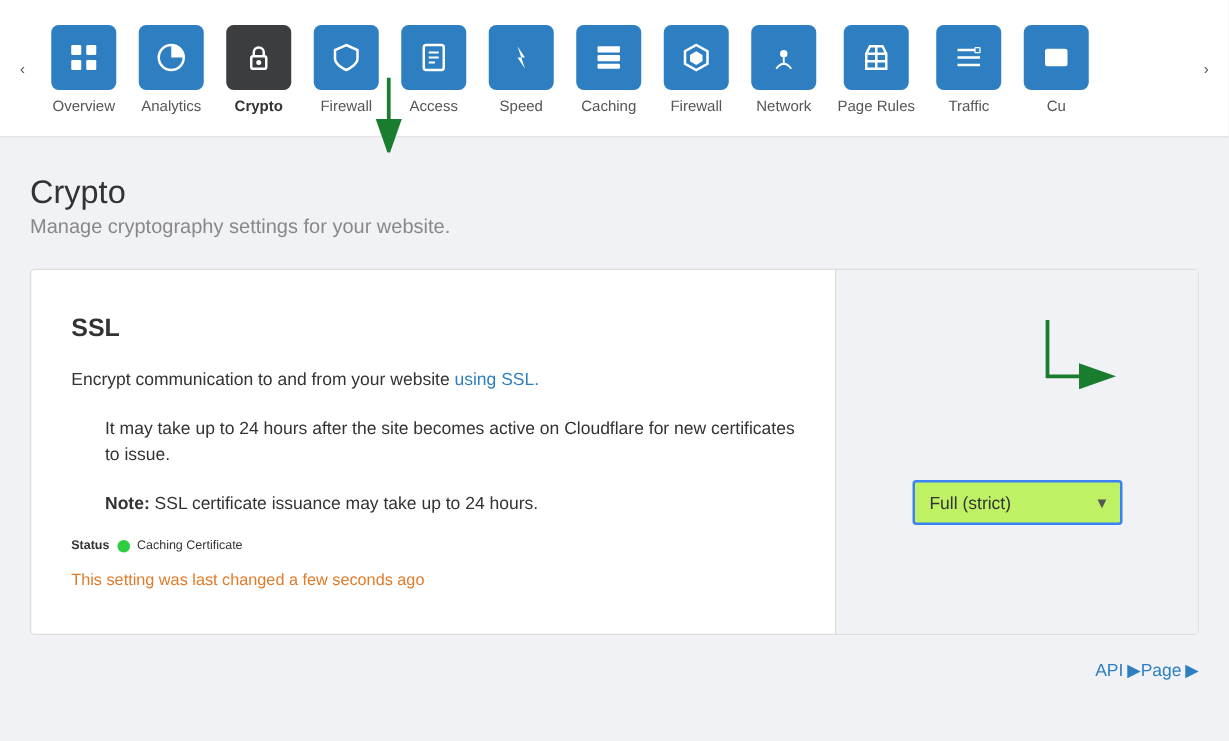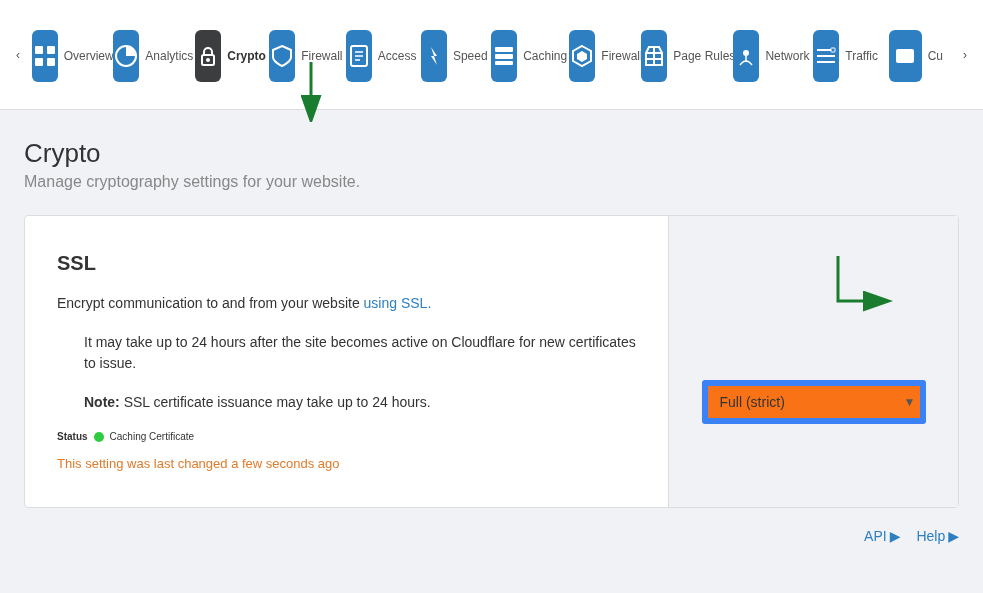--- a/index.html
+++ b/index.html
@@ -26,20 +26,21 @@
       flex-shrink: 0;
     }
     .nav-items {
       display: flex;
       align-items: stretch;
       flex: 1;
       overflow: hidden;
     }
     .nav-item {
       display: flex;
+      flex-direction: column;
       align-items: center;
       justify-content: center;
       padding: 10px 8px 8px;
       cursor: pointer;
       min-width: 70px;
       position: relative;
       gap: 6px;
     }
     .nav-item.active .nav-icon-box { background: #3b3d3e; }
     .nav-icon-box {
@@ -144,46 +145,45 @@
       font-size: 13px;
       color: #e07b2a;
     }
 
     
     .dropdown-wrapper {
       position: relative;
       margin-top: 80px;
     }
     .dropdown {
-      width: 224px;
+      width: 168px;
       padding: 8px 32px 8px 12px;
-      border: 6px solid #3b82f6;
+      border: 2px solid #3b82f6;
       border-radius: 3px;
-      background: #f97316;
+      background: #bef264;
       font-size: 14px;
       color: #333;
       appearance: none;
       cursor: pointer;
       outline: none;
     }
     .dropdown-arrow {
       position: absolute;
       right: 10px;
       top: 50%;
       transform: translateY(-50%);
       color: #555;
       pointer-events: none;
       font-size: 12px;
     }
 
     
     .page-footer {
       display: flex;
       justify-content: flex-end;
-      gap: 16px;
       padding: 12px 24px;
       margin-top: 8px;
     }
     .footer-link {
       font-size: 14px;
       color: #2d7fc1;
       cursor: pointer;
       display: flex;
       align-items: center;
       gap: 3px;
@@ -284,36 +284,36 @@
               <polygon points="13,3 22,8 22,18 13,23 4,18 4,8" stroke="white" stroke-width="2" fill="none"></polygon>
               <polygon points="13,8 18,11 18,16 13,19 8,16 8,11" fill="white"></polygon>
             </svg>
         </div>
         <span class="nav-label">Firewall</span>
       </div>
 
       <div class="nav-item">
         <div class="nav-icon-box">
           <svg width="26" height="26" viewBox="0 0 26 26" fill="none">
+              <circle cx="13" cy="10" r="3" fill="white"></circle>
+              <path d="M13 13 L13 19 M7 22 Q13 14 19 22" stroke="white" stroke-width="1.5" fill="none"></path>
+            </svg>
+        </div>
+        <span class="nav-label">Network</span>
+      </div>
+
+      <div class="nav-item">
+        <div class="nav-icon-box">
+          <svg width="26" height="26" viewBox="0 0 26 26" fill="none">
               <polygon points="13,5 13,5" fill="none"></polygon>
               <path d="M13 4 L13 22 M6 10 L20 10 M5 16 L21 16" stroke="white" stroke-width="2"></path>
               <path d="M8 4 L18 4 L21 10 L21 22 L5 22 L5 10 Z" stroke="white" stroke-width="2" fill="none"></path>
             </svg>
         </div>
         <span class="nav-label">Page Rules</span>
-      </div>
-
-      <div class="nav-item">
-        <div class="nav-icon-box">
-          <svg width="26" height="26" viewBox="0 0 26 26" fill="none">
-              <circle cx="13" cy="10" r="3" fill="white"></circle>
-              <path d="M13 13 L13 19 M7 22 Q13 14 19 22" stroke="white" stroke-width="1.5" fill="none"></path>
-            </svg>
-        </div>
-        <span class="nav-label">Network</span>
       </div>
 
       <div class="nav-item">
         <div class="nav-icon-box">
           <svg width="26" height="26" viewBox="0 0 26 26" fill="none">
               <line x1="4" y1="7" x2="22" y2="7" stroke="white" stroke-width="2"></line>
               <line x1="4" y1="13" x2="22" y2="13" stroke="white" stroke-width="2"></line>
               <line x1="4" y1="19" x2="22" y2="19" stroke="white" stroke-width="2"></line>
               <rect x="18" y="5" width="4" height="4" rx="0.5" fill="#2d7fc1" stroke="white" stroke-width="1"></rect>
             </svg>
@@ -389,16 +389,16 @@
     </div>
   </div>
 </div>
 
 <div class="page-footer">
   <span class="footer-link">
     <span>API</span>
       <span>▶</span>
   </span>
   <span class="footer-link">
-    <span>Help</span>
+    <span>Page</span>
       <span>▶</span>
   </span>
 </div>
 
 </body></html>

